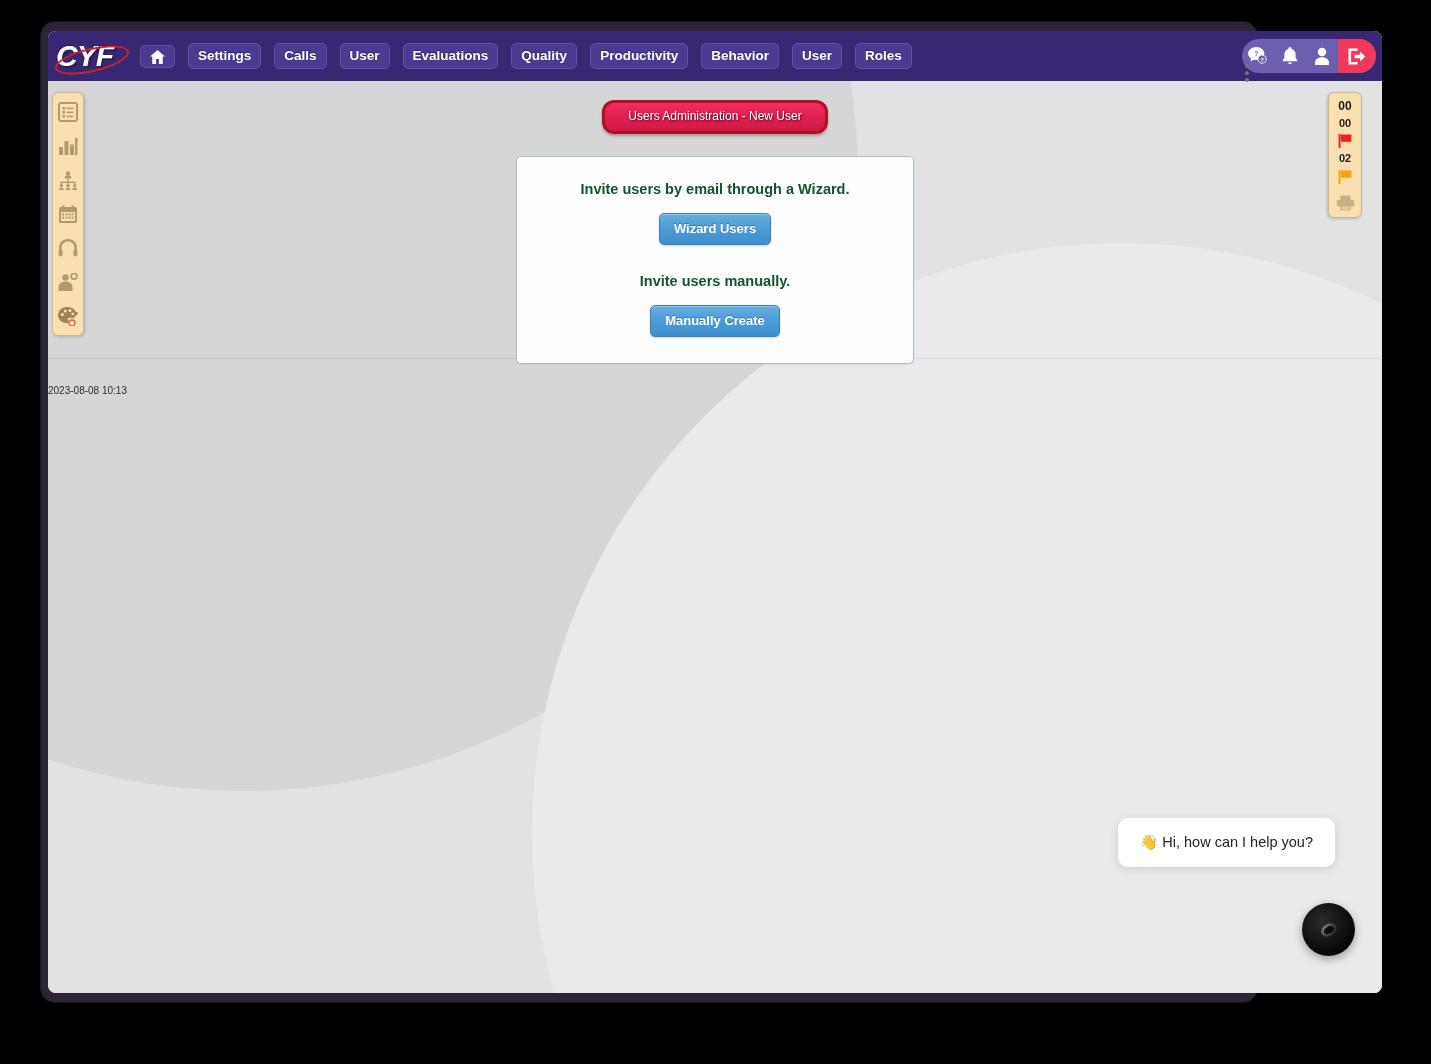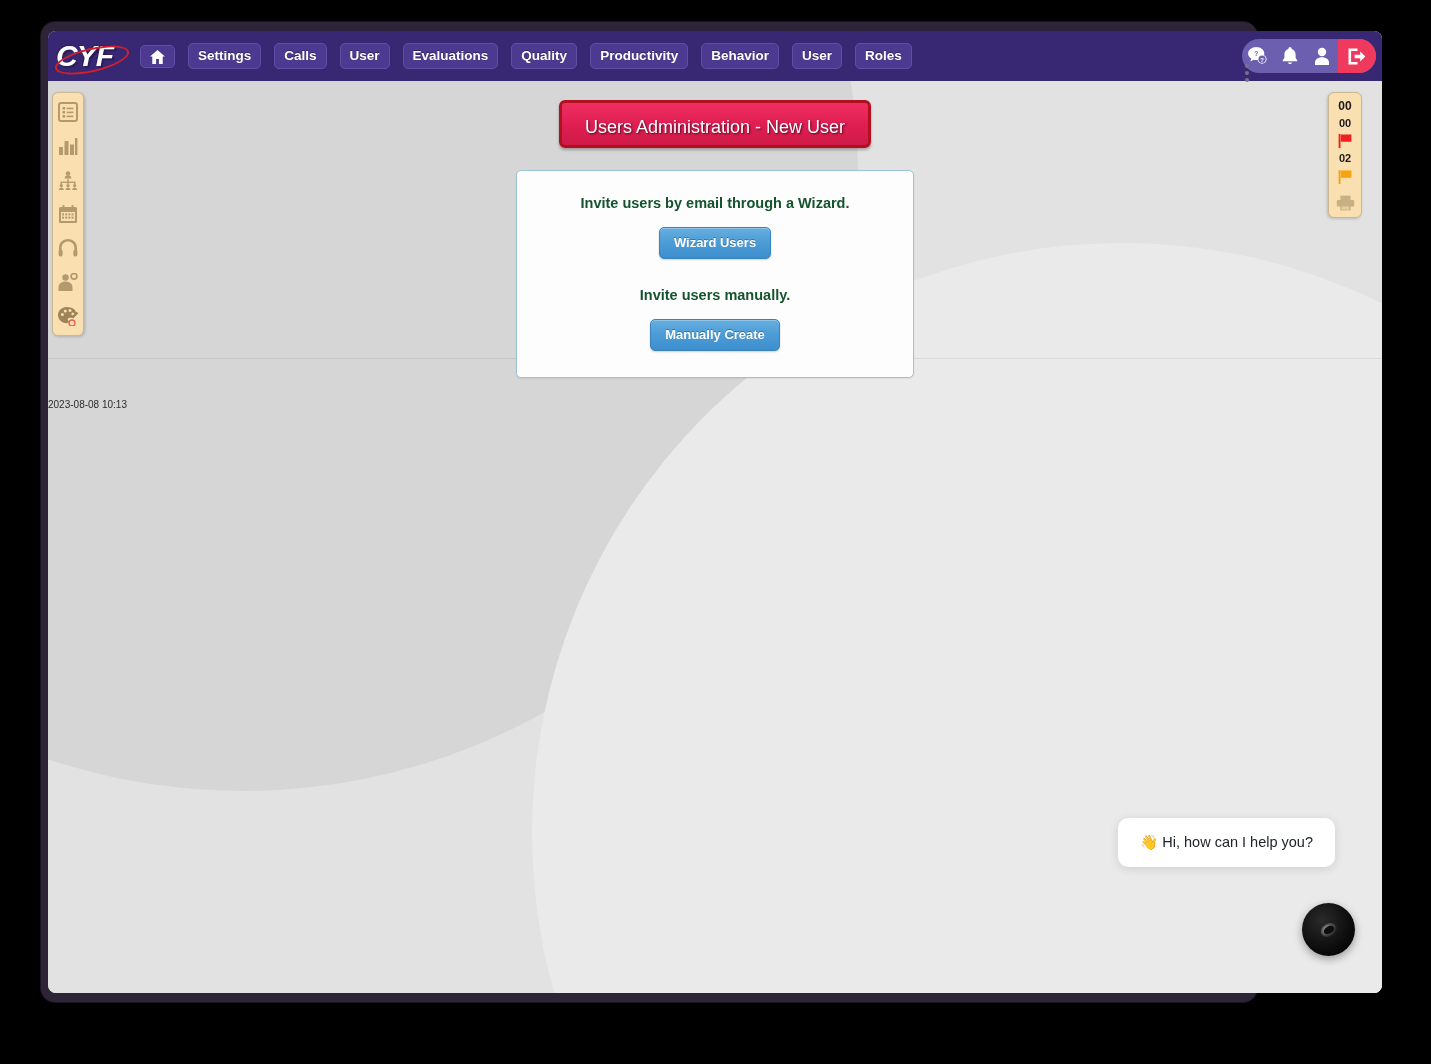--- a/index.html
+++ b/index.html
@@ -200,24 +200,24 @@
   .title-wrap {
     position: relative;
     z-index: 5;
     text-align: center;
     padding-top: 19px;
   }
   .title-pill {
     display: inline-block;
     background: linear-gradient(180deg, #ef2f63 0%, #e01f52 48%, #cf1a47 100%);
     border: 3px solid #b01020;
-    border-radius: 6px;
+    border-radius: 12px;
     color: #ffffff;
-    font-size: 18px;
-    padding: 15px 23px 9px;
+    font-size: 12px;
+    padding: 7px 23px 9px;
     line-height: 1;
     box-shadow: 0 2px 3px rgba(0,0,0,.28);
     text-shadow: 1px 1px 2px rgba(60,0,30,.85);
   }
 
   
   .card {
     position: relative;
     z-index: 5;
     margin: 22px auto 0;

